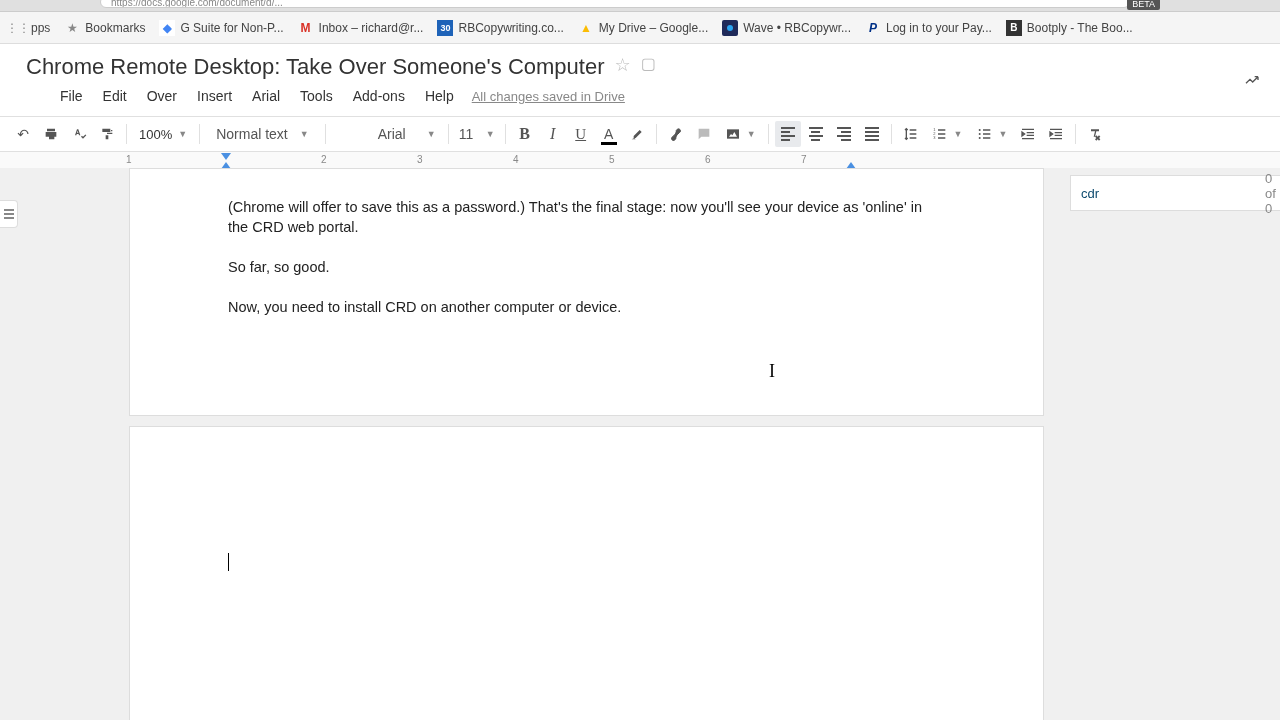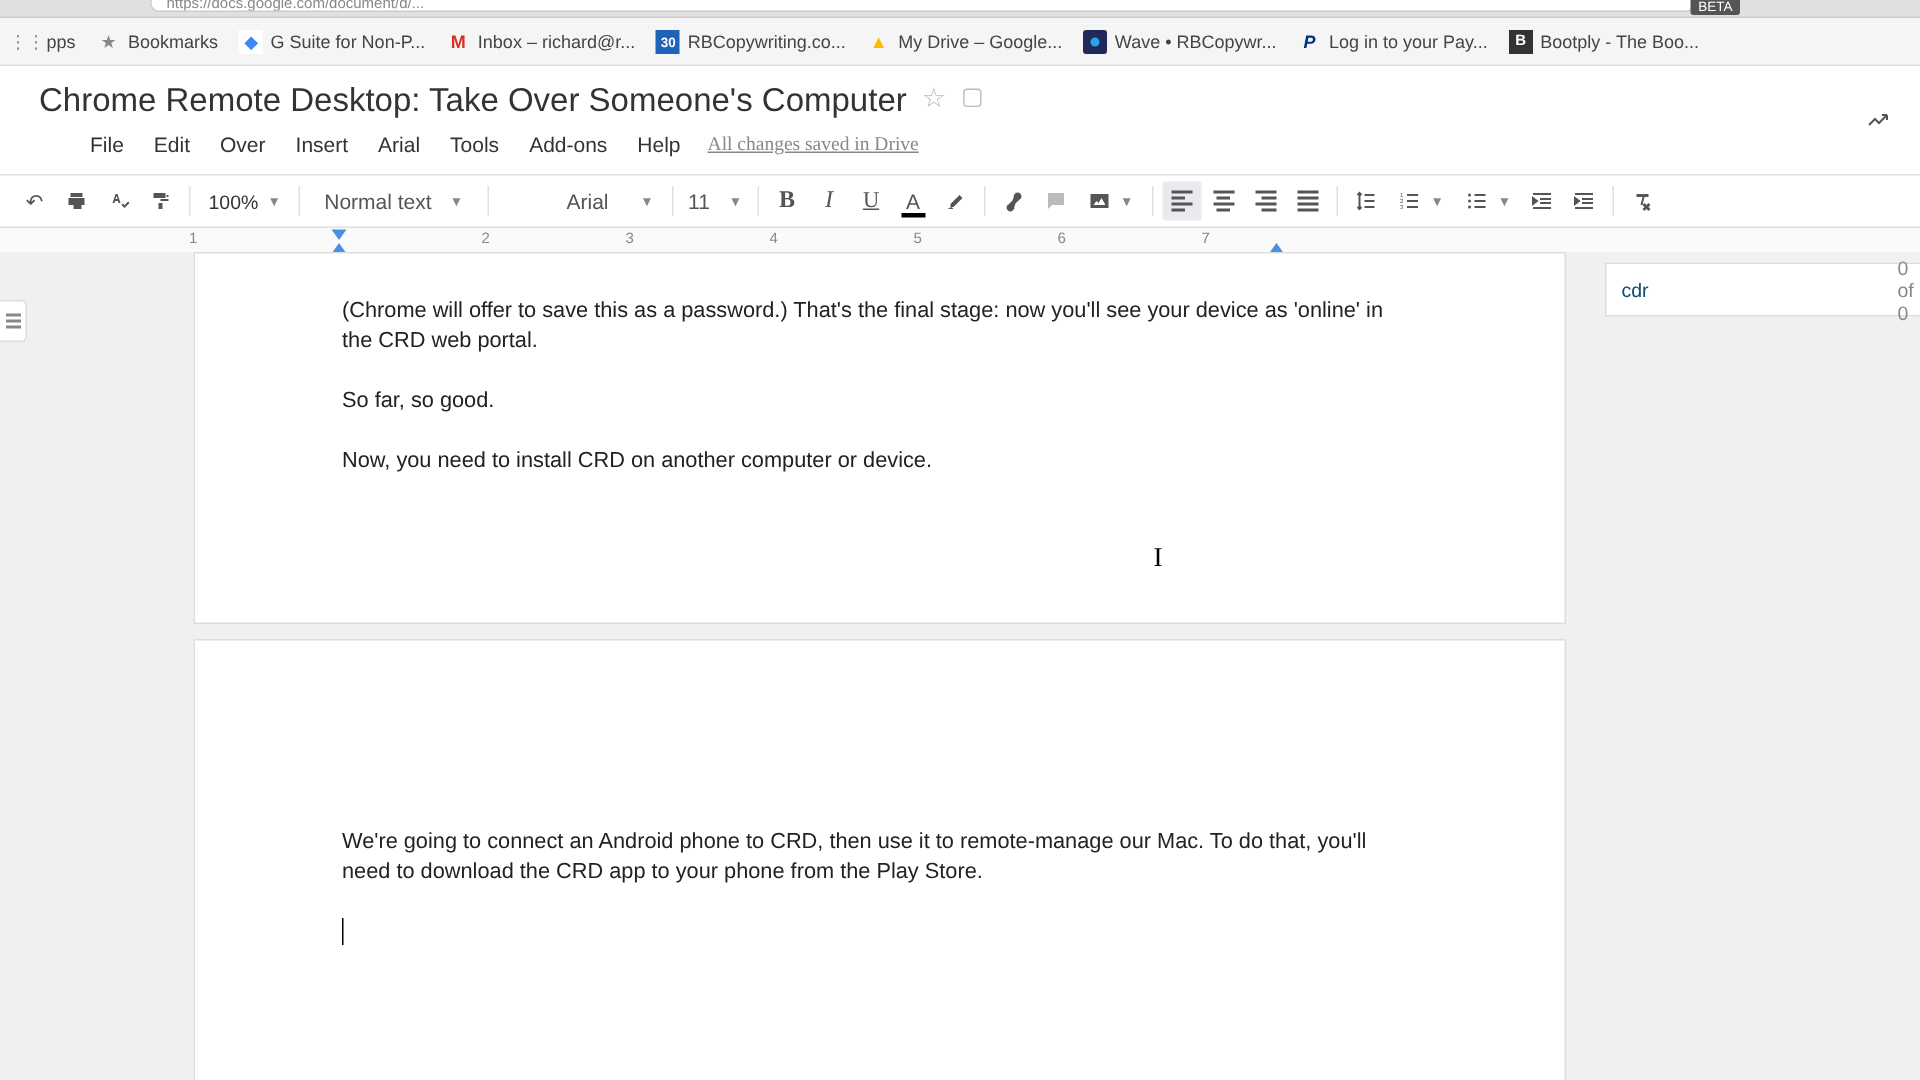--- a/index.html
+++ b/index.html
@@ -29,21 +29,21 @@
   .doc-header { padding: 10px 0 0 26px; }
   .doc-title-row { display: flex; align-items: flex-start; gap: 10px; }
   .doc-title { font-size: 22px; color: #333; font-weight: 400; }
   .star-outline { color: #bbb; font-size: 18px; }
   .folder-icon { color: #bbb; font-size: 16px; }
   .trend-icon { position: absolute; right: 20px; top: 72px; color: #555; font-size: 18px; }
 
   
   .menu-bar { display: flex; align-items: center; gap: 0; padding: 4px 0 8px 24px; font-size: 14px; color: #333; }
   .menu-item { padding: 4px 10px; cursor: pointer; }
-  .saved-text { color: #888; text-decoration: underline; margin-left: 8px; font-size: 13px; font-family: Liberation Serif, serif; }
+  .saved-text { color: #888; text-decoration: underline; margin-left: 8px; font-size: 13px; }
 
   
   .toolbar { height: 36px; border-top: 1px solid #e0e0e0; border-bottom: 1px solid #e0e0e0; display: flex; align-items: center; padding: 0 10px; gap: 2px; }
   .tb-btn { min-width: 26px; height: 26px; display: inline-flex; align-items: center; justify-content: center; cursor: pointer; color: #555; font-size: 14px; border-radius: 2px; }
   .tb-btn.wide { padding: 0 6px; gap: 6px; font-size: 13px; color: #333; }
   .tb-btn.wider { padding: 0 10px; gap: 12px; min-width: 100px; justify-content: space-between; }
   .tb-btn.font { min-width: 70px; justify-content: space-between; padding: 0 6px; margin-left: 40px; }
   .tb-btn.size { min-width: 44px; justify-content: space-between; padding: 0 4px; }
   .tb-sep { width: 1px; height: 20px; background: #e0e0e0; margin: 0 4px; }
   .dropdown-arrow { font-size: 9px; color: #888; }
@@ -328,21 +328,20 @@
     <div class="page-content">
       <p class="para">(Chrome will offer to save this as a password.) That's the final stage: now you'll see your device as 'online' in the CRD web portal.</p>
       <p class="para">So far, so good.</p>
       <p class="para">Now, you need to install CRD on another computer or device.</p>
     </div>
     <span class="edit-caret">I</span>
   </div>
 
   <div class="page page2">
     <div class="page-content">
-      <p class="para">We're going to connect an Android phone to CRD, then use it to remote-manage our Mac. To do that, you'll need to download the CRD app to your phone from the Play Store.</p>
       <p class="para"><span class="text-cursor"></span></p>
     </div>
   </div>
 </div>
 
 <div class="find-bar">
   <input class="find-input" value="cdr" style="">
   <span class="find-count">0 of 0</span>
 
 </div>

